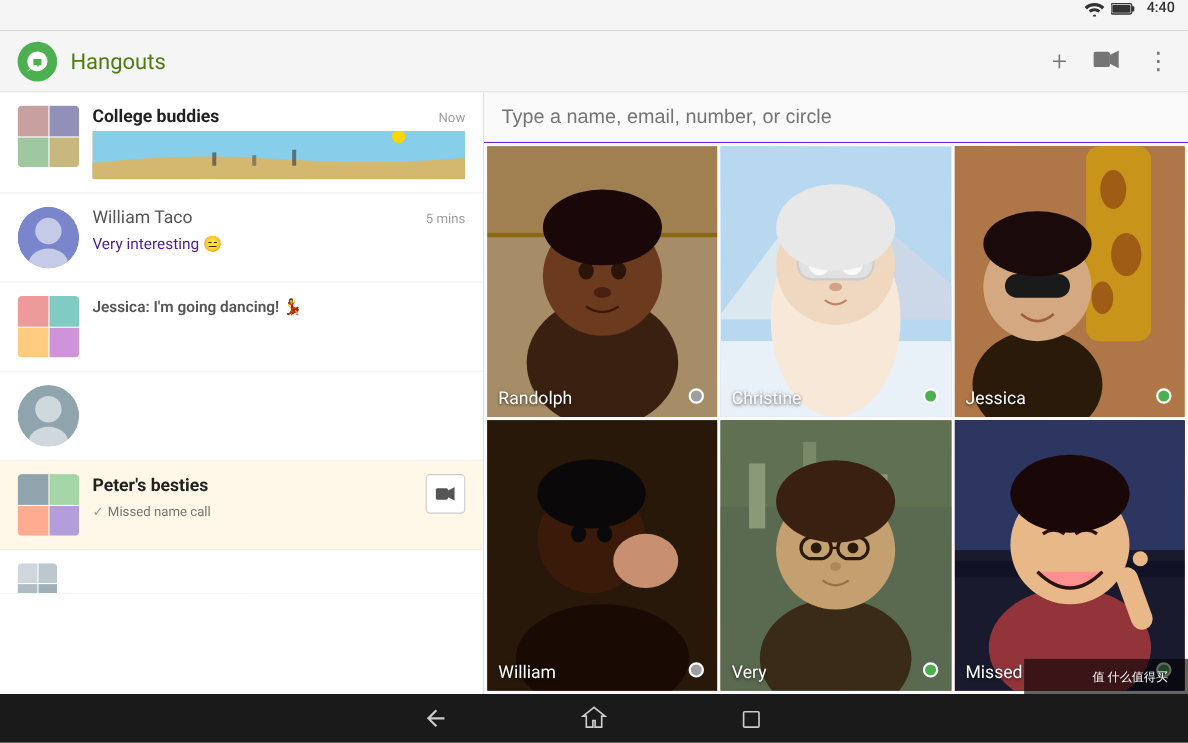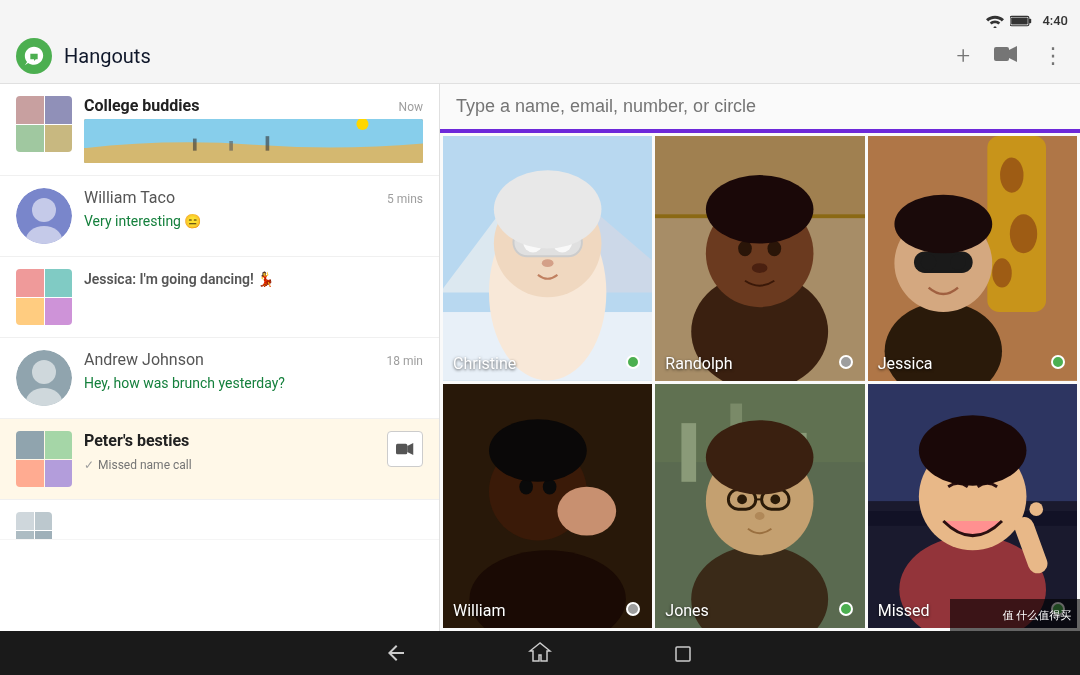--- a/index.html
+++ b/index.html
@@ -12,21 +12,21 @@
       position: relative;
     }
 
     
     .status-bar {
       position: absolute;
       top: 0; left: 0; right: 0;
       height: 28px;
       background: #f5f5f5;
       display: flex;
-      align-items: flex-end;
+      align-items: flex-start;
       justify-content: flex-end;
       padding: 0 12px;
       z-index: 100;
     }
     .status-bar-icons {
       display: flex;
       align-items: center;
       gap: 6px;
       font-size: 12px;
       color: #333;
@@ -58,21 +58,21 @@
       height: 36px;
       background: #4caf50;
       border-radius: 50%;
       display: flex;
       align-items: center;
       justify-content: center;
       margin-right: 12px;
     }
     .app-toolbar .app-title {
       font-size: 20px;
-      color: #0f172a;
+      color: #4d7c0f;
       font-weight: 400;
       flex: 1;
     }
     .toolbar-actions {
       display: flex;
       align-items: center;
       gap: 24px;
     }
     .toolbar-icon {
       color: #757575;
@@ -139,21 +139,21 @@
       color: #212121;
     }
     .conv-name.normal { font-weight: 400; color: #555; }
     .conv-time {
       font-size: 12px;
       color: #9e9e9e;
       white-space: nowrap;
     }
     .conv-preview {
       font-size: 14px;
-      color: #15803d;
+      color: #4c1d95;
       white-space: nowrap;
       overflow: hidden;
       text-overflow: ellipsis;
     }
     .conv-preview.bold { font-weight: 600; color: #555; }
 
     
     .av1 { background: #ef9a9a; }
     .av2 { background: #90caf9; }
     .av3 { background: #a5d6a7; }
@@ -215,21 +215,21 @@
     
     .right-panel {
       flex: 1;
       background: #fafafa;
       display: flex;
       flex-direction: column;
     }
 
     .search-bar {
       padding: 12px 16px;
-      border-bottom: 4px solid #6d28d9;
+      border-bottom: 1px solid #6d28d9;
     }
     .search-input {
       width: 100%;
       border: none;
       background: transparent;
       font-size: 18px;
       color: #bdbdbd;
       outline: none;
     }
 
@@ -309,21 +309,21 @@
       display: flex;
       align-items: center;
       justify-content: center;
     }
 
     
     .watermark {
       position: absolute;
       bottom: 44px;
       right: 0;
-      width: 130px;
+      width: 149px;
       height: 32px;
       background: rgba(0,0,0,0.6);
       display: flex;
       align-items: center;
       justify-content: center;
       z-index: 50;
       padding-left: 44px;
     }
     .watermark-text {
       color: #fff;
@@ -456,27 +456,20 @@
       </div>
 
       <div class="conv-item">
         <div class="person-avatar" style="margin-right:12px;">
           <svg width="56" height="56" viewBox="0 0 56 56">
             <rect width="56" height="56" rx="28" fill="#90a4ae"></rect>
             <circle cx="28" cy="22" r="12" fill="#cfd8dc"></circle>
             <ellipse cx="28" cy="52" rx="18" ry="14" fill="#cfd8dc"></ellipse>
           </svg>
         </div>
-        <div class="conv-info">
-          <div class="conv-header">
-            <span class="conv-name normal">Andrew Johnson</span>
-            <span class="conv-time">18 min</span>
-          </div>
-          <span class="conv-preview">Hey, how was brunch yesterday?</span>
-        </div>
       </div>
 
       <div class="conv-item peter-item">
         <div class="conv-avatar-group">
           <div class="avatar-part" style="background:#90a4ae;"></div>
           <div class="avatar-part" style="background:#a5d6a7;"></div>
           <div class="avatar-part" style="background:#ffab91;"></div>
           <div class="avatar-part" style="background:#b39ddb;"></div>
         </div>
         <div class="conv-info">
@@ -508,45 +501,20 @@
     </div>
 
     <div class="right-panel">
 
       <div class="search-bar">
         <input class="search-input" type="text" placeholder="Type a name, email, number, or circle" style="">
       </div>
 
       <div class="contacts-grid">
 
-        <div class="contact-card card-christine">
-          <svg class="face-bg" viewBox="0 0 220 250" preserveAspectRatio="xMidYMid slice">
-
-            <rect width="220" height="250" fill="#b8d8f0"></rect>
-            <rect y="180" width="220" height="70" fill="#e8f0f8"></rect>
-
-            <polygon points="0,160 60,80 120,150 80,160" fill="#dce8f0"></polygon>
-            <polygon points="80,160 150,70 220,130 220,160" fill="#ccd8e8"></polygon>
-
-            <ellipse cx="110" cy="160" rx="60" ry="90" fill="#f8e8d8"></ellipse>
-            <circle cx="110" cy="110" r="55" fill="#f0d8c0"></circle>
-
-            <rect x="75" y="95" width="70" height="28" rx="14" fill="#e0e0e0" stroke="#ccc" stroke-width="2"></rect>
-            <circle cx="95" cy="109" r="10" fill="white" opacity="0.8"></circle>
-            <circle cx="125" cy="109" r="10" fill="white" opacity="0.8"></circle>
-
-            <ellipse cx="110" cy="130" rx="6" ry="4" fill="#d4a088"></ellipse>
-            <path d="M100 142 Q110 150 120 142" stroke="#c08060" stroke-width="2" fill="none"></path>
-
-            <ellipse cx="110" cy="75" rx="55" ry="40" fill="#e8e8e8"></ellipse>
-          </svg>
-          <span class="contact-name">Christine</span>
-          <div class="online-dot green"></div>
-        </div>
-
         <div class="contact-card card-randolph">
           <svg class="face-bg" viewBox="0 0 220 250" preserveAspectRatio="xMidYMid slice">
             <rect width="220" height="250" fill="#8B7355"></rect>
 
             <rect width="220" height="250" fill="#c4a87a" opacity="0.5"></rect>
 
             <rect y="0" width="220" height="80" fill="#a08050"></rect>
             <rect x="0" y="80" width="220" height="4" fill="#8B6914"></rect>
 
             <ellipse cx="110" cy="200" rx="70" ry="60" fill="#3a2010"></ellipse>
@@ -556,20 +524,45 @@
             <ellipse cx="125" cy="115" rx="7" ry="8" fill="#2a1508"></ellipse>
             <ellipse cx="110" cy="135" rx="8" ry="5" fill="#4a2010"></ellipse>
             <path d="M95 148 Q110 158 125 148" stroke="#3a1808" stroke-width="2" fill="none"></path>
 
             <ellipse cx="110" cy="75" rx="55" ry="35" fill="#1a0808"></ellipse>
           </svg>
           <span class="contact-name">Randolph</span>
           <div class="online-dot gray"></div>
         </div>
 
+        <div class="contact-card card-christine">
+          <svg class="face-bg" viewBox="0 0 220 250" preserveAspectRatio="xMidYMid slice">
+
+            <rect width="220" height="250" fill="#b8d8f0"></rect>
+            <rect y="180" width="220" height="70" fill="#e8f0f8"></rect>
+
+            <polygon points="0,160 60,80 120,150 80,160" fill="#dce8f0"></polygon>
+            <polygon points="80,160 150,70 220,130 220,160" fill="#ccd8e8"></polygon>
+
+            <ellipse cx="110" cy="160" rx="60" ry="90" fill="#f8e8d8"></ellipse>
+            <circle cx="110" cy="110" r="55" fill="#f0d8c0"></circle>
+
+            <rect x="75" y="95" width="70" height="28" rx="14" fill="#e0e0e0" stroke="#ccc" stroke-width="2"></rect>
+            <circle cx="95" cy="109" r="10" fill="white" opacity="0.8"></circle>
+            <circle cx="125" cy="109" r="10" fill="white" opacity="0.8"></circle>
+
+            <ellipse cx="110" cy="130" rx="6" ry="4" fill="#d4a088"></ellipse>
+            <path d="M100 142 Q110 150 120 142" stroke="#c08060" stroke-width="2" fill="none"></path>
+
+            <ellipse cx="110" cy="75" rx="55" ry="40" fill="#e8e8e8"></ellipse>
+          </svg>
+          <span class="contact-name">Christine</span>
+          <div class="online-dot green"></div>
+        </div>
+
         <div class="contact-card card-jessica">
           <svg class="face-bg" viewBox="0 0 220 250" preserveAspectRatio="xMidYMid slice">
             <rect width="220" height="250" fill="#8B5A2B"></rect>
 
             <rect width="220" height="250" fill="#c8885a" opacity="0.6"></rect>
 
             <rect x="130" y="0" width="50" height="180" fill="#D4A017" rx="10"></rect>
             <rect x="125" y="0" width="60" height="180" fill="#C8941A" rx="12"></rect>
 
             <ellipse cx="150" cy="40" rx="12" ry="18" fill="#8B4513" opacity="0.7"></ellipse>
@@ -631,21 +624,21 @@
             <line x1="106" y1="118" x2="112" y2="118" stroke="#2a1a08" stroke-width="2"></line>
 
             <circle cx="92" cy="118" r="5" fill="#2a1a08"></circle>
             <circle cx="126" cy="118" r="5" fill="#2a1a08"></circle>
 
             <ellipse cx="110" cy="135" rx="5" ry="4" fill="#b08858"></ellipse>
             <path d="M98 148 Q110 157 122 148" stroke="#9a7040" stroke-width="2" fill="none"></path>
 
             <ellipse cx="110" cy="75" rx="55" ry="38" fill="#3a2010"></ellipse>
           </svg>
-          <span class="contact-name">Jones</span>
+          <span class="contact-name">Very</span>
           <div class="online-dot green"></div>
         </div>
 
         <div class="contact-card card-michael">
           <svg class="face-bg" viewBox="0 0 220 250" preserveAspectRatio="xMidYMid slice">
             <rect width="220" height="250" fill="#1a1a2e"></rect>
 
             <rect width="220" height="120" fill="#2d3561"></rect>
             <rect y="120" width="220" height="130" fill="#1a1a2e"></rect>
 

